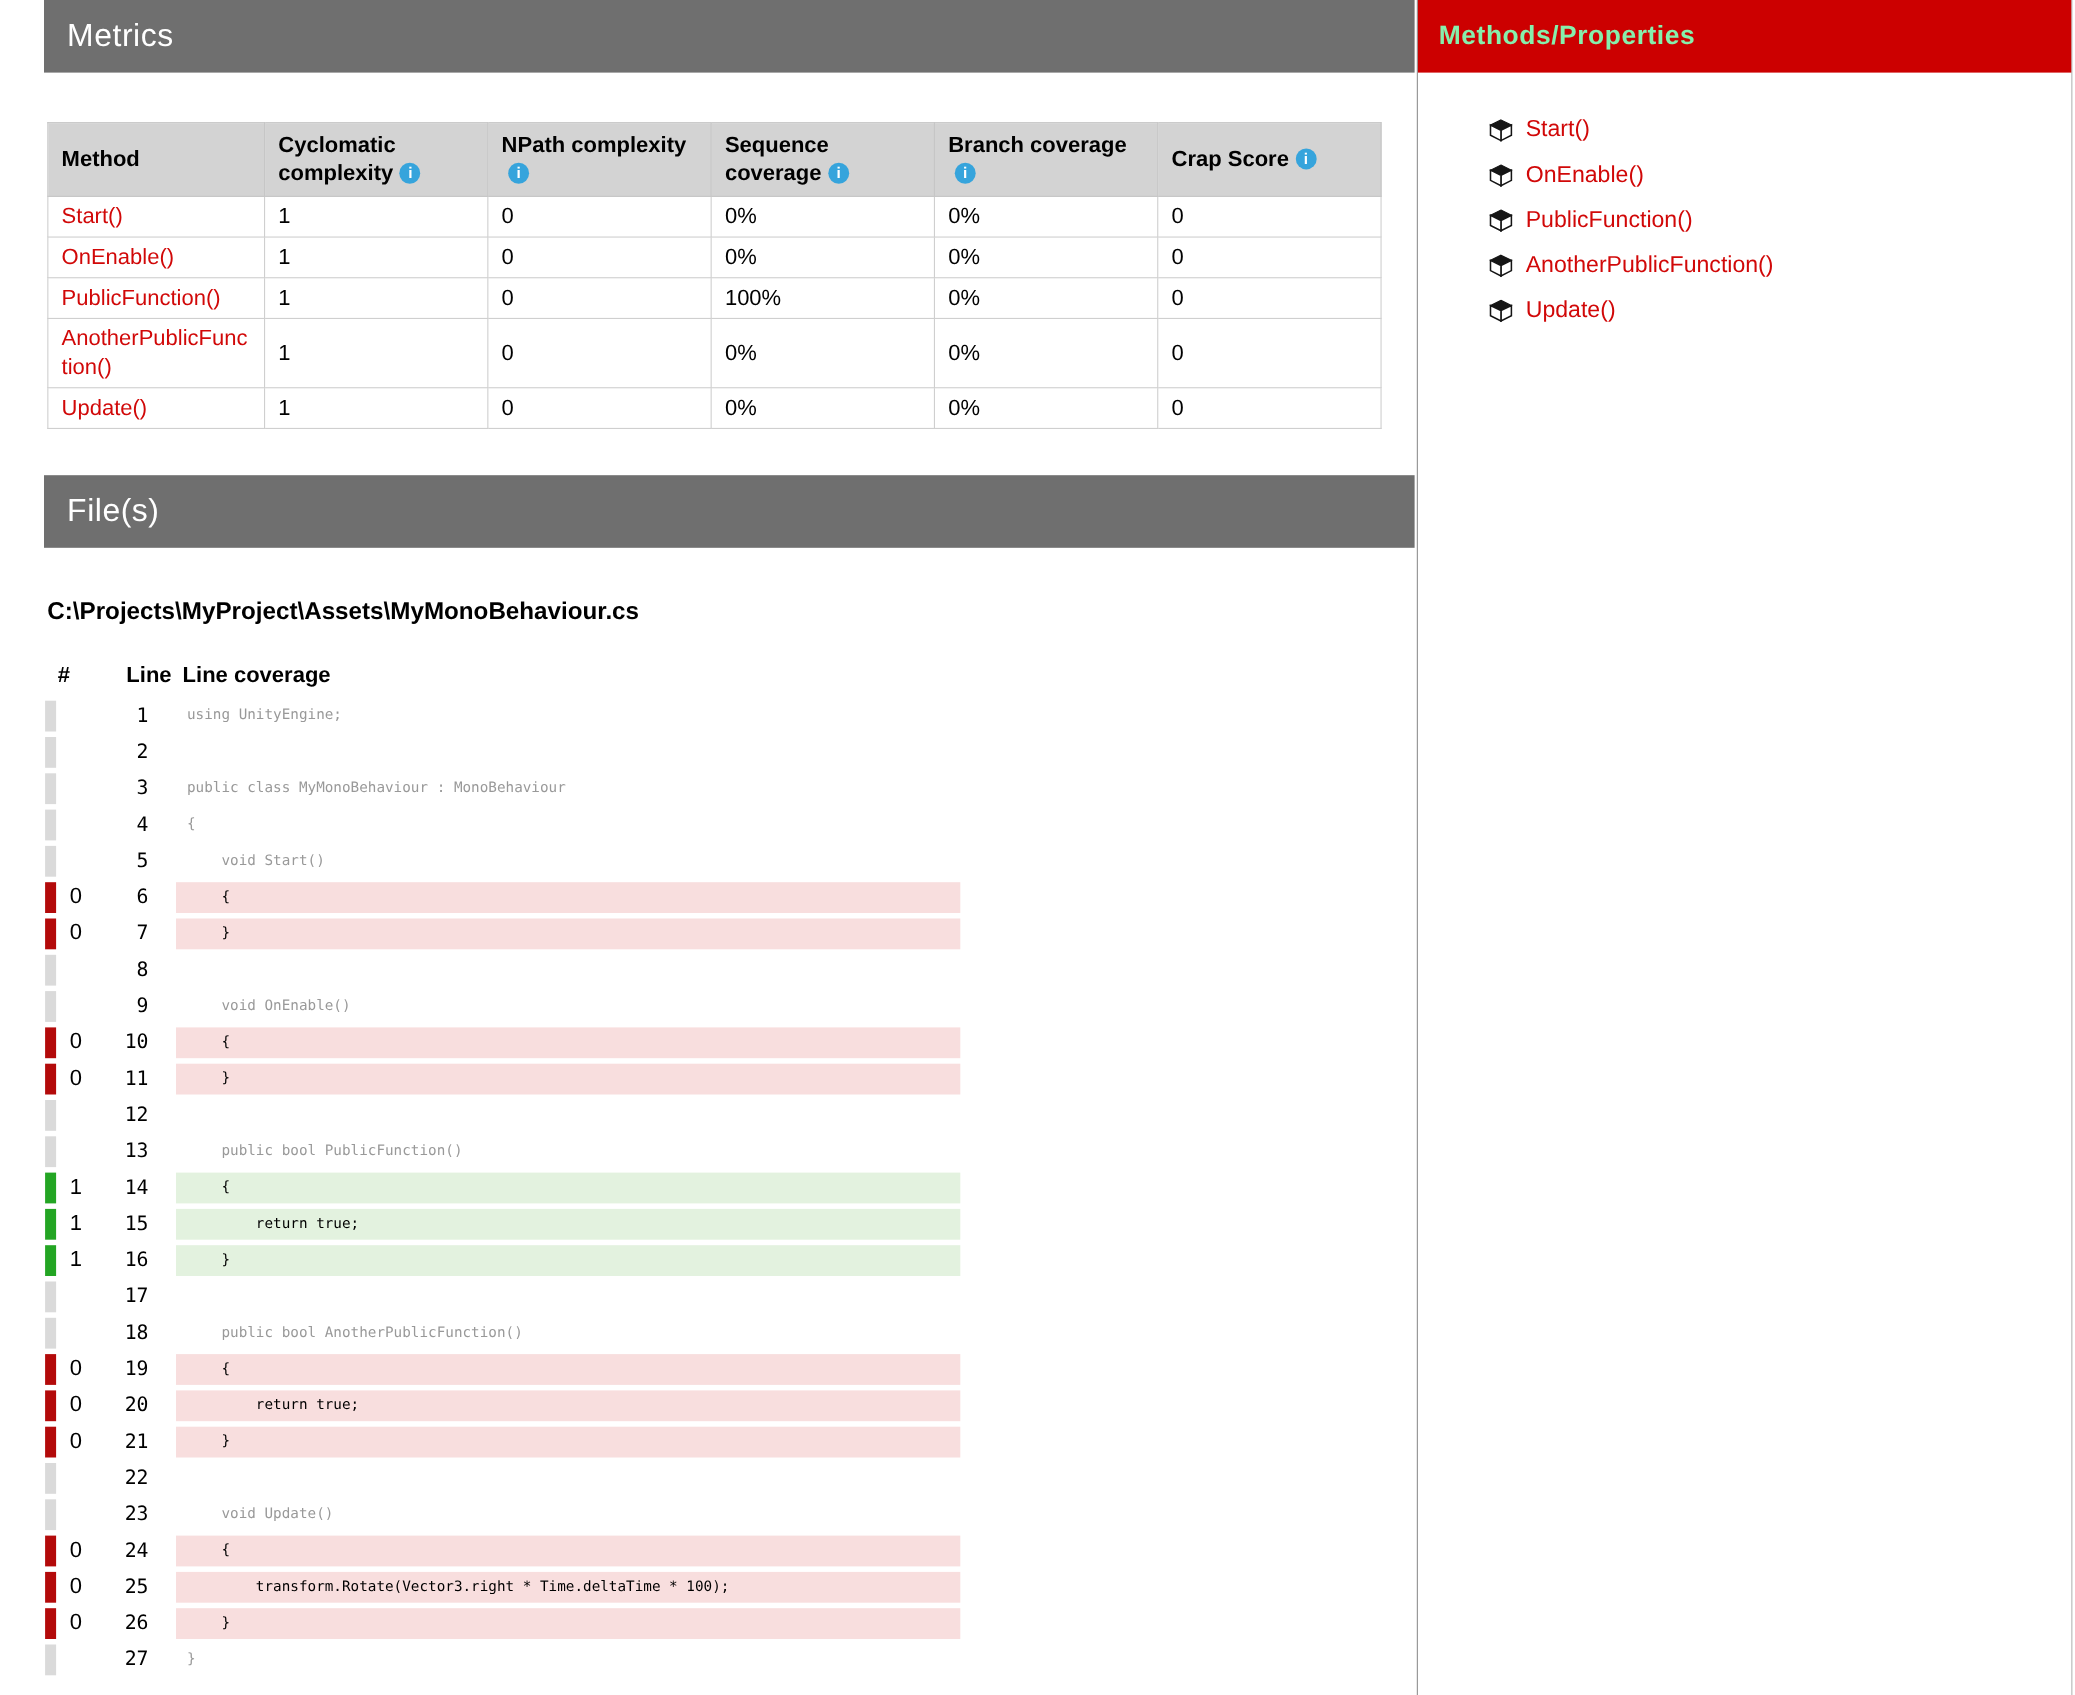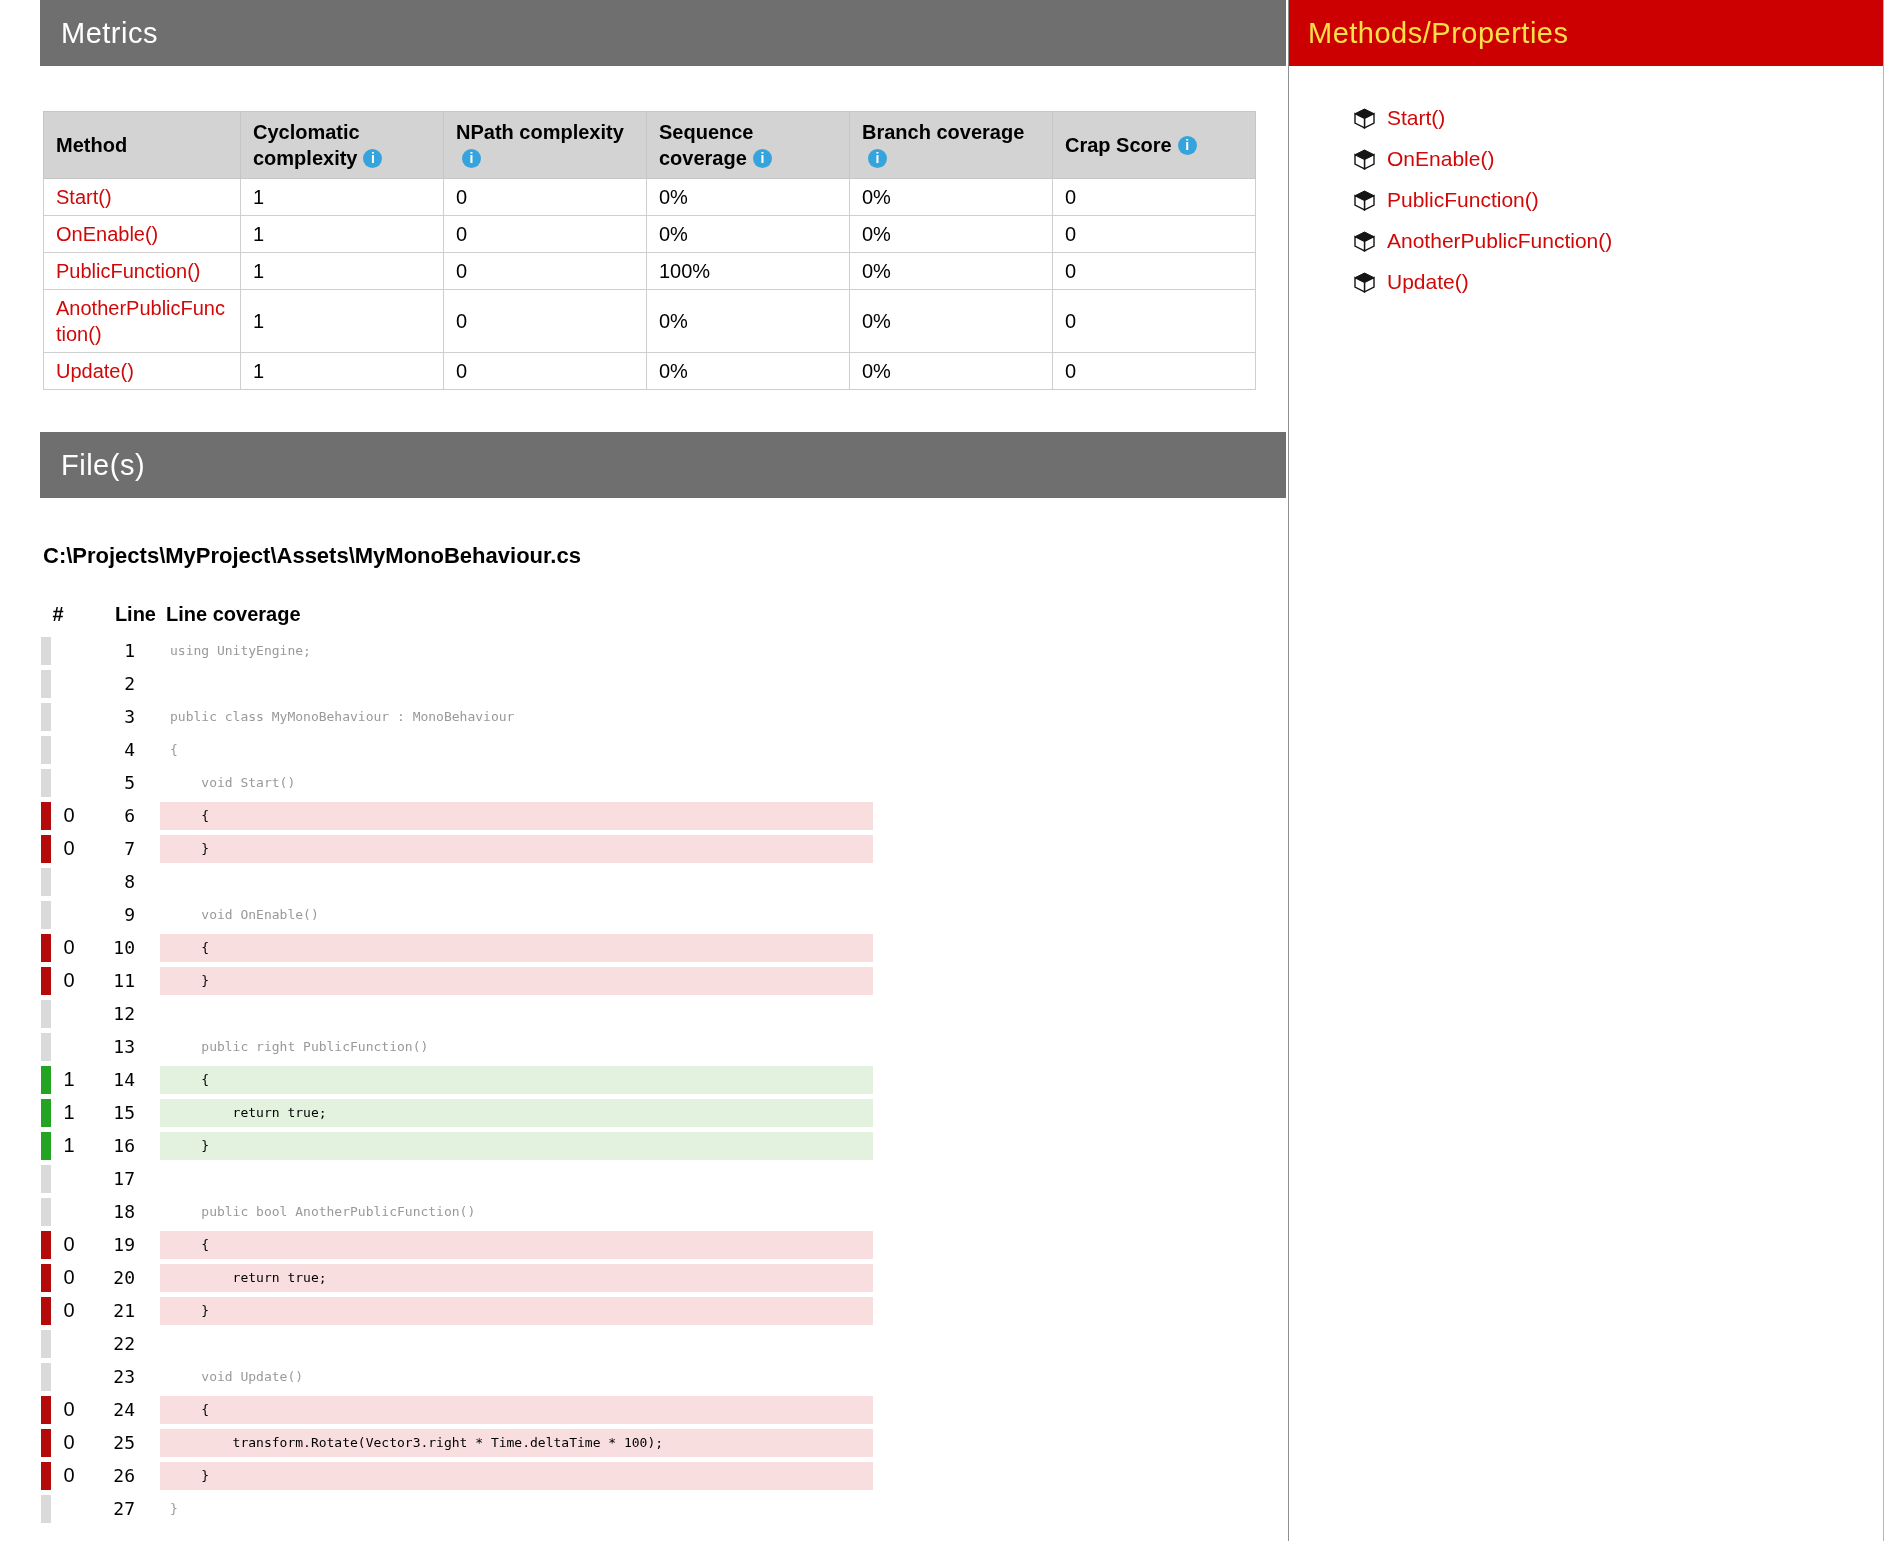--- a/index.html
+++ b/index.html
@@ -55,22 +55,22 @@
   .row-covered .ci{background:var(--covered-bar);}
   .row-covered .lcode{background:var(--covered-bg);color:#000;}
   .row-uncovered .ci{background:var(--uncovered-bar);}
   .row-uncovered .lcode{background:var(--uncovered-bg);color:#000;}
   
   .right-panel{
     position:absolute;left:1288px;top:0;width:596px;height:1541px;
     border-left:1px solid #8f8f8f;border-right:1px solid #b5b5b5;background:#fff;
   }
   .red-bar{
-    height:66px;line-height:66px;background:var(--accent-red);color:#fde047;
-    font-size:29px;font-weight:400;letter-spacing:0.5px;padding-left:19px;
+    height:66px;line-height:66px;background:var(--accent-red);color:#86efac;
+    font-size:24px;font-weight:700;letter-spacing:0.5px;padding-left:19px;
   }
   ul.method-list{list-style:none;margin:41px 0 0 0;padding:0 0 0 64px;}
   ul.method-list li{display:flex;align-items:center;height:22px;margin-bottom:19px;font-size:21px;}
   .cube{display:inline-flex;width:23px;height:21px;margin-right:11px;flex:0 0 auto;}
 </style>
 </head>
 <body>
 
 <div class="left-col">
 
@@ -224,21 +224,21 @@
         <div class="code-row row-none">
           <span class="ci"></span>
           <span class="hits"></span>
           <span class="lnum">12</span>
           <span class="lcode"></span>
         </div>
         <div class="code-row row-none">
           <span class="ci"></span>
           <span class="hits"></span>
           <span class="lnum">13</span>
-          <span class="lcode">    public right PublicFunction()</span>
+          <span class="lcode">    public bool PublicFunction()</span>
         </div>
         <div class="code-row row-covered">
           <span class="ci"></span>
           <span class="hits">1</span>
           <span class="lnum">14</span>
           <span class="lcode">    {</span>
         </div>
         <div class="code-row row-covered">
           <span class="ci"></span>
           <span class="hits">1</span>

